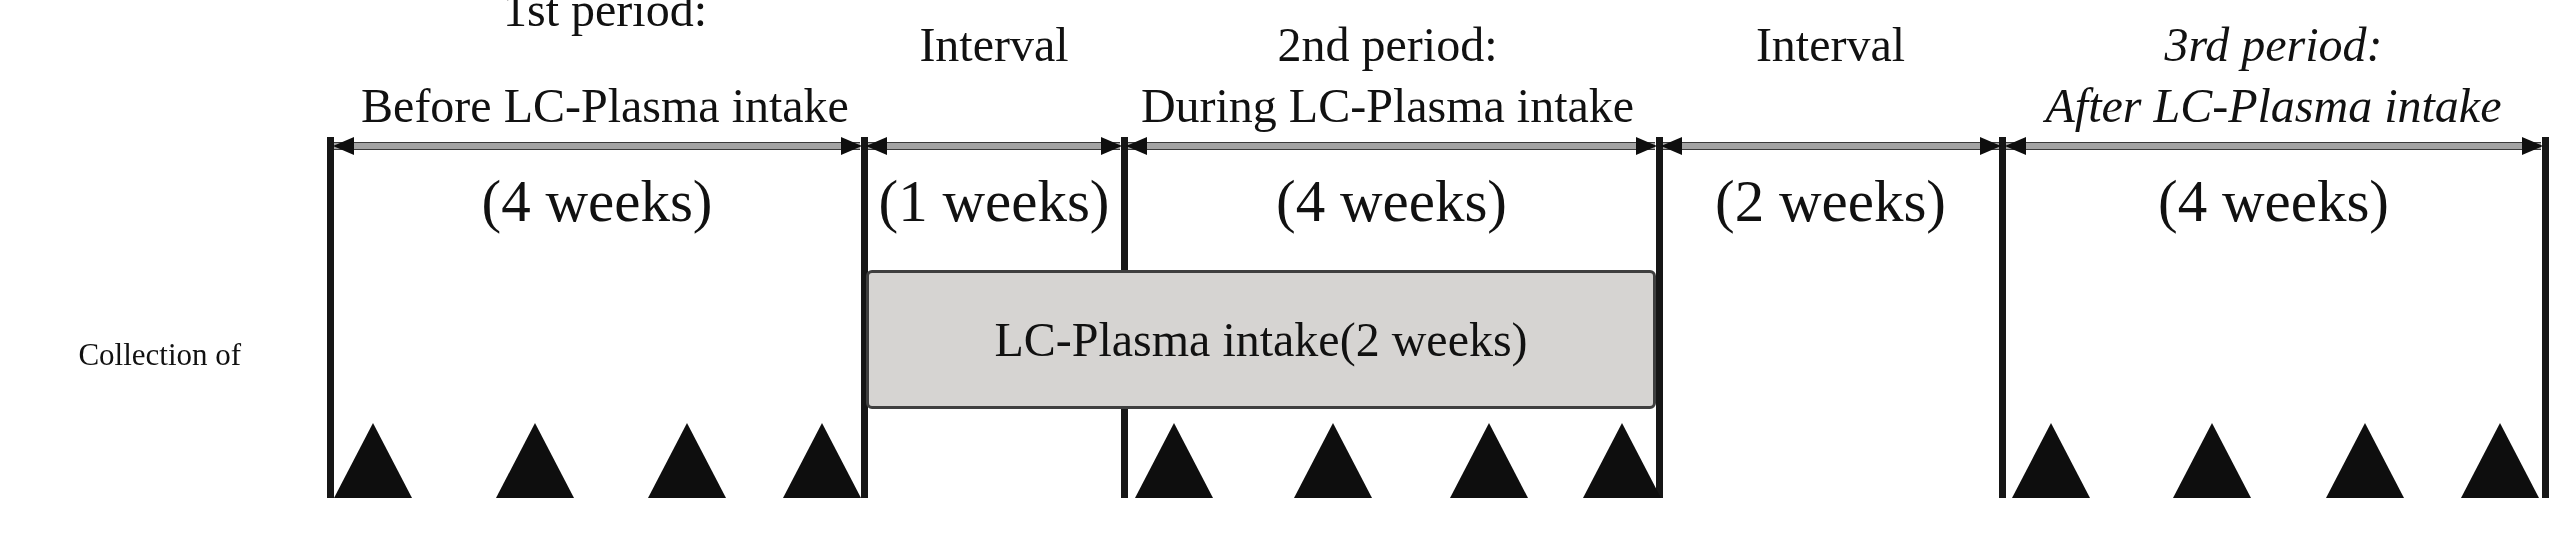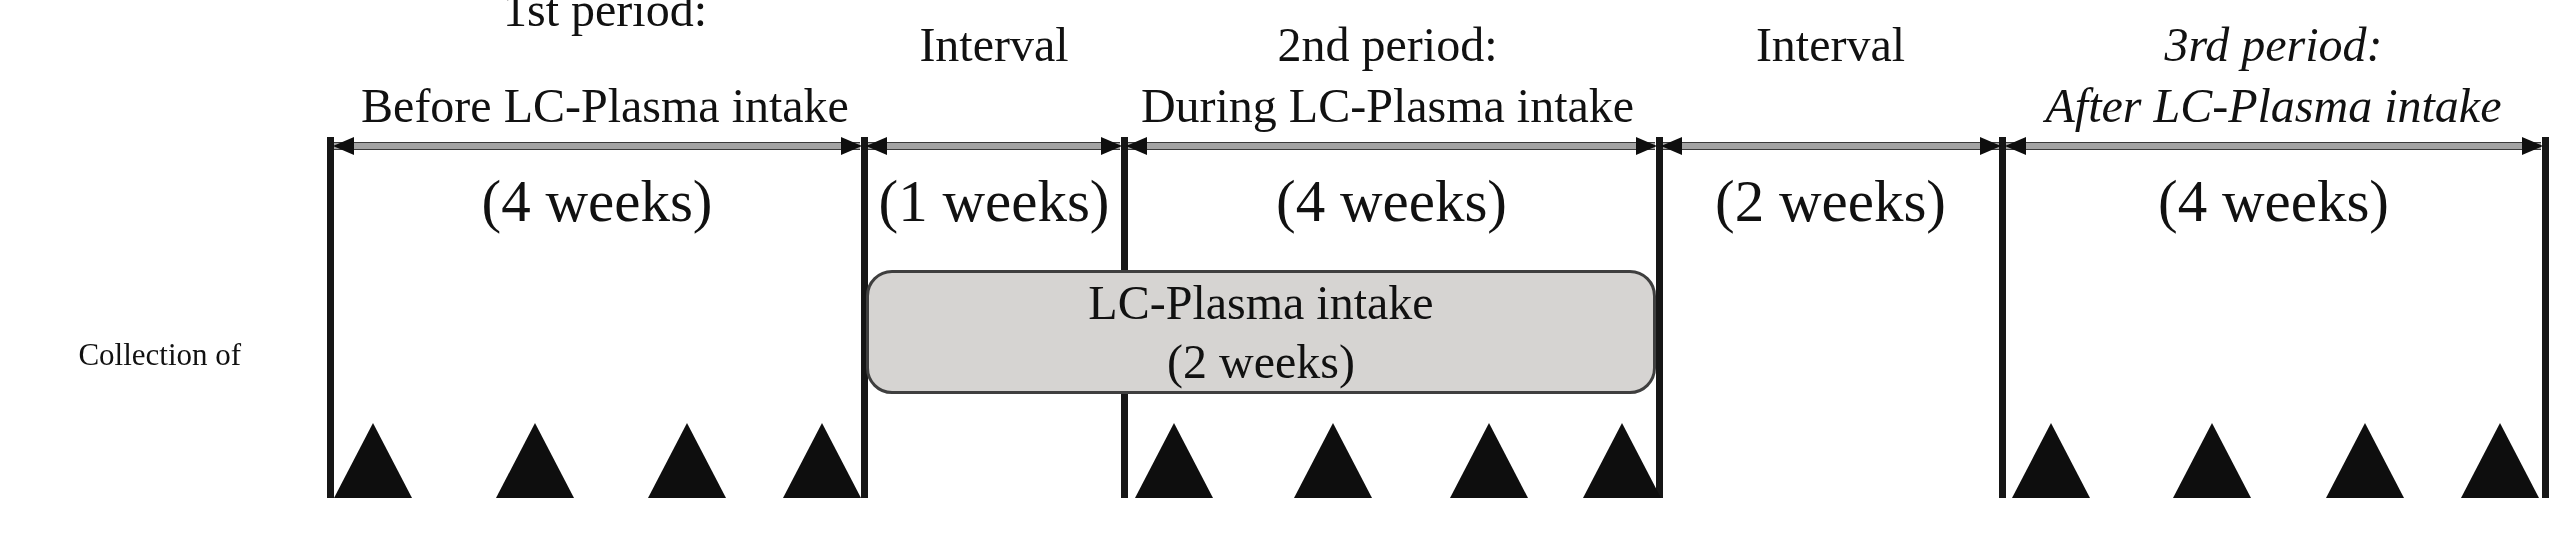--- a/index.html
+++ b/index.html
@@ -62,26 +62,26 @@
     top: 137px; width: 0; height: 0;
     border-top: 9.4px solid transparent;
     border-bottom: 9.4px solid transparent;
     z-index: 2;
   }
   .ah.left  { border-right: 21px solid var(--marker); }
   .ah.right { border-left: 21px solid var(--marker); }
 
   
   .intake-box {
-    left: 866px; top: 270px; width: 790px; height: 124px;
+    left: 866px; top: 270px; width: 790px; height: 139px;
     box-sizing: border-box;
     background: var(--box-fill);
     border: 3.9px solid var(--box-border);
-    border-radius: 26px;
-    display: flex; flex-direction: column; align-items: center; justify-content: center;
+    border-radius: 6px;
+    display: flex; align-items: center; justify-content: center;
     font-size: 48px; line-height: 59px; white-space: nowrap;
     z-index: 3;
   }
 
   
   .tri {
     top: 423px; width: 0; height: 0;
     border-left: 39px solid transparent;
     border-right: 39px solid transparent;
     border-bottom: 75px solid var(--marker);

